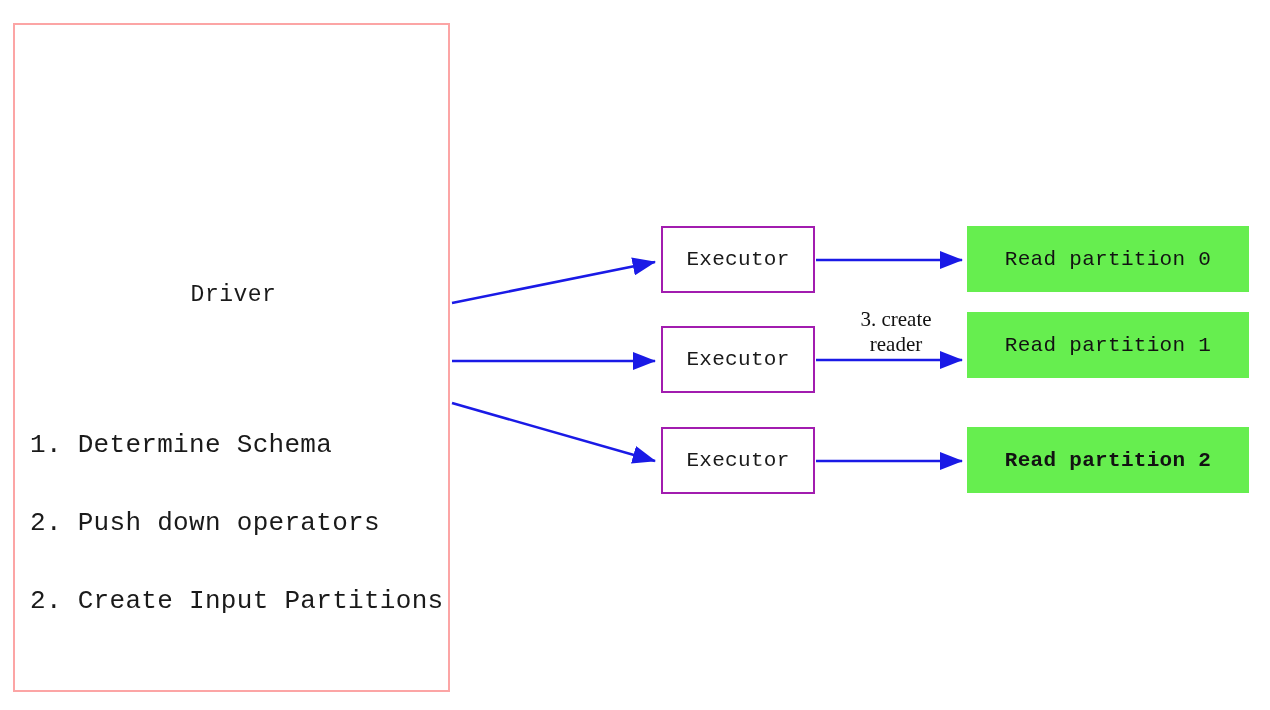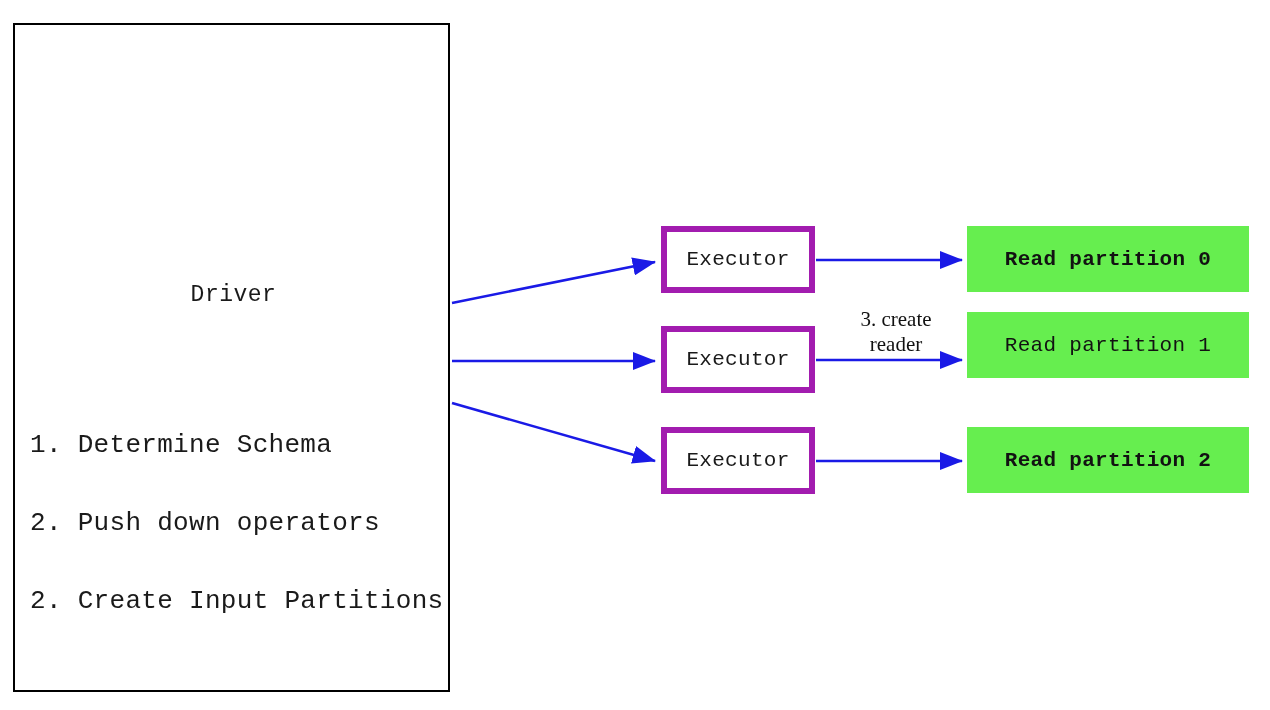--- a/index.html
+++ b/index.html
@@ -24,21 +24,21 @@
     width: 1270px;
     height: 710px;
   }
   
   .driver-box {
     position: absolute;
     left: 13px;
     top: 23px;
     width: 437px;
     height: 669px;
-    border: 2px solid #000000;
+    border: 2px solid #fca5a5;
     background: #ffffff;
     box-sizing: border-box;
     padding-left: 30px;
   }
   .driver-title {
     position: absolute;
     left: 0;
     top: 257px;
     width: 437px;
     text-align: center;
@@ -60,21 +60,21 @@
     white-space: pre;
   }
   .driver-steps div { white-space: pre; }
 
   
   .executor-box {
     position: absolute;
     left: 661px;
     width: 154px;
     height: 67px;
-    border: 6px solid #a21caf;
+    border: 2px solid #a21caf;
     background: #ffffff;
     box-sizing: border-box;
     display: flex;
     align-items: center;
     justify-content: center;
   }
   .executor-label {
     font-family: "Liberation Mono", "DejaVu Sans Mono", monospace;
     font-size: 21px;
     color: #1a1a1a;
@@ -95,21 +95,21 @@
     display: flex;
     align-items: center;
     justify-content: center;
   }
   .partition-label {
     font-family: "Liberation Mono", "DejaVu Sans Mono", monospace;
     font-size: 21px;
     color: #121212;
     letter-spacing: 0.3px;
   }
-  .part-row-0 { top: 226px; font-weight: bold; }
+  .part-row-0 { top: 226px; }
   .part-row-1 { top: 312px; }
   .part-row-2 { top: 427px; font-weight: bold; }
 
   
   .edge-label {
     position: absolute;
     text-align: center;
     font-family: "Liberation Serif", "DejaVu Serif", serif;
     font-size: 21px;
     line-height: 25px;

